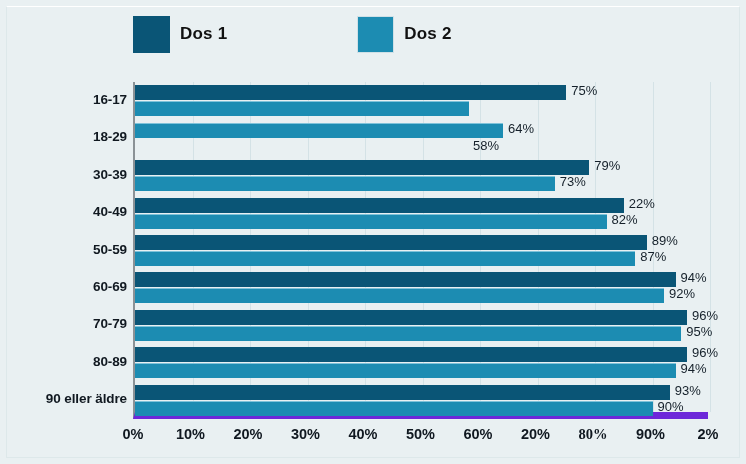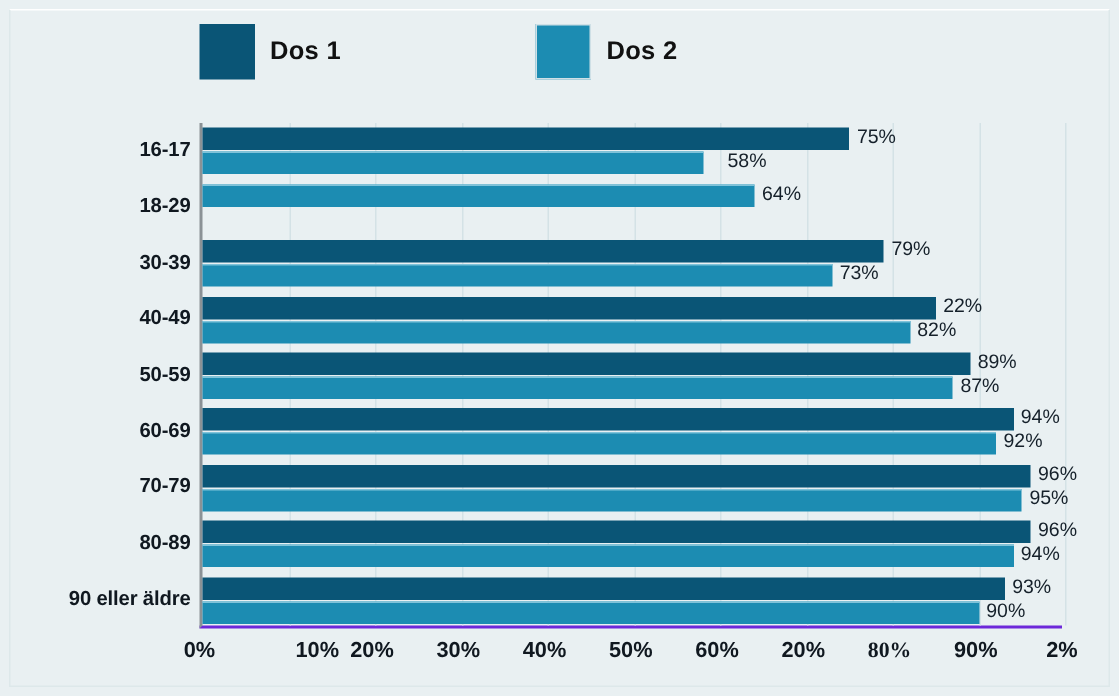--- a/index.html
+++ b/index.html
@@ -69,21 +69,21 @@
   }
 
   
   #plot-area {
     position: absolute;
     left: 133px;
     top: 82px;
     width: 575px;
     height: 337px;
     border-left: 2px solid #8b9296;
-    border-bottom: 2px solid #6d28d9;
+    border-bottom: 7px solid #6d28d9;
     box-sizing: border-box;
   }
   #gridlines {
     position: absolute;
     left: 0;
     top: 0;
     right: 0;
     bottom: 0;
   }
   .gridline {
@@ -213,21 +213,21 @@
         <div class="gridline" style="left: 575px;"></div>
       </div>
     <div id="bars">
         <div class="bar-group" style="top: 3.22222px;">
           <div class="bar-row">
             <div class="bar dose1" style="width: 431.25px;"></div>
             <span class="bar-value" style="left: 431.25px;">75%</span>
           </div>
           <div class="bar-row">
             <div class="bar dose2" style="width: 333.5px;"></div>
-            <span class="bar-value" style="left: 345px;">58%</span>
+            <span class="bar-value" style="left: 333px; margin-top: 39px;">58%</span>
           </div>
         </div>
         <div class="bar-group" style="top: 40.6667px;">
           <div class="bar-row">
             <div class="bar dose2" style="width: 368px;"></div>
             <span class="bar-value" style="left: 368px;">64%</span>
           </div>
         </div>
         <div class="bar-group" style="top: 78.1111px;">
           <div class="bar-row">
@@ -297,21 +297,21 @@
           <div class="bar-row">
             <div class="bar dose2" style="width: 517.5px;"></div>
             <span class="bar-value" style="left: 517.5px;">90%</span>
           </div>
         </div>
       </div>
   </div>
 
   <div id="x-labels">
       <span class="x-label" style="left: 0px;">0%</span>
-      <span class="x-label" style="left: 57.5px; margin-left: 21px;">10%</span>
+      <span class="x-label" style="left: 57.5px;">10%</span>
       <span class="x-label" style="left: 115px;">20%</span>
       <span class="x-label" style="left: 172.5px;">30%</span>
       <span class="x-label" style="left: 230px;">40%</span>
       <span class="x-label" style="left: 287.5px;">50%</span>
       <span class="x-label" style="left: 345px;">60%</span>
       <span class="x-label" style="left: 402.5px;">20%</span>
       <span class="x-label" style="left: 460px; font-family: Liberation Serif, serif;">80%</span>
       <span class="x-label" style="left: 517.5px;">90%</span>
       <span class="x-label" style="left: 575px;">2%</span>
     </div>

